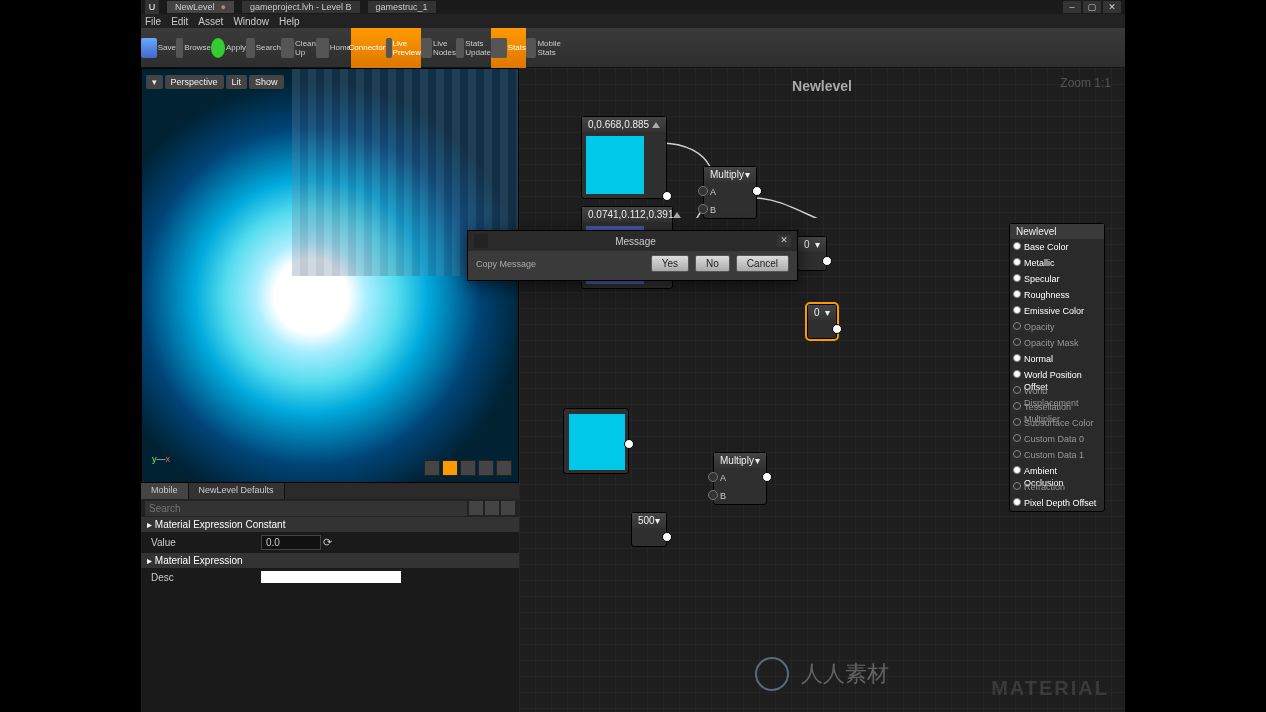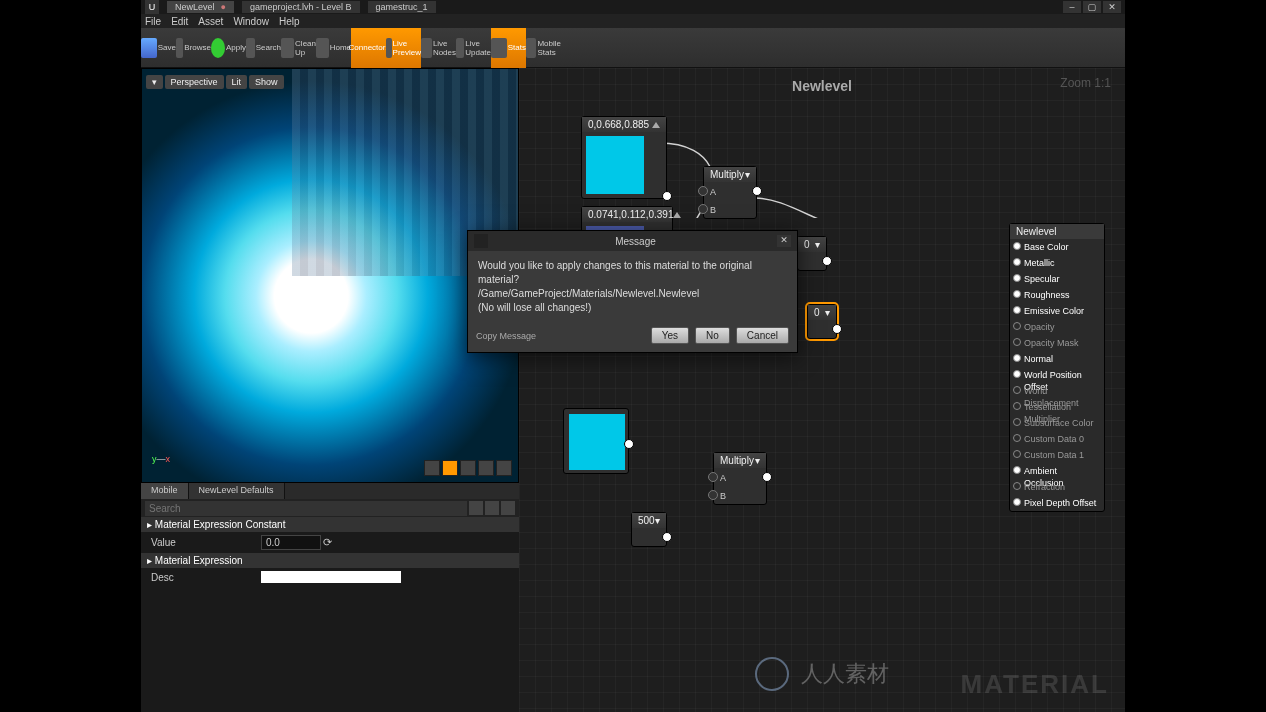--- a/index.html
+++ b/index.html
@@ -55,21 +55,21 @@
   .det-search .sicon { width: 14px; height: 14px; background: #444; margin-left: 2px; }
   .sect-hdr { background: #333; padding: 2px 6px; font-size: 10px; color: #fff; }
   .prop-row { display: flex; align-items: center; padding: 3px 10px; }
   .prop-row .lbl { width: 110px; font-size: 10px; color: #ccc; }
   .prop-row input { background: #111; border: 1px solid #444; color: #ccc; font-size: 10px; padding: 1px 4px; width: 60px; }
   .prop-row .txt { background: #fff; width: 140px; height: 12px; }
   
   
   .graph-title { position: absolute; top: 10px; width: 100%; text-align: center; font-size: 14px; color: #aaa; font-weight: bold; }
   .zoom { position: absolute; top: 8px; right: 14px; font-size: 12px; color: #555; }
-  .watermark { position: absolute; bottom: 12px; right: 16px; font-size: 26px; font-weight: bold; color: rgba(255,255,255,.12); letter-spacing: 2px; }
+  .watermark { position: absolute; bottom: 12px; right: 16px; font-size: 20px; font-weight: bold; color: rgba(255,255,255,.12); letter-spacing: 2px; }
   .watermark2 { position: absolute; bottom: 21px; left: 50%; transform: translateX(-50%); font-size: 22px; color: rgba(200,200,200,.4); display: flex; align-items: center; gap: 12px; }
   .watermark2 .circ { width: 34px; height: 34px; border: 2px solid rgba(150,180,220,.5); border-radius: 50%; }
   
   
   .grid { position: absolute; inset: 0; background-image: linear-gradient(rgba(255,255,255,.03) 1px, transparent 1px), linear-gradient(90deg, rgba(255,255,255,.03) 1px, transparent 1px); background-size: 16px 16px; }
   
   
   .node { position: absolute; background: #2f2f2f; border: 1px solid #000; border-radius: 3px; }
   .node-hdr { background: linear-gradient(#444,#333); padding: 2px 6px; font-size: 10px; color: #eee; display: flex; justify-content: space-between; align-items: center; }
   .node-hdr .tri { width: 0; height: 0; border-left: 4px solid transparent; border-right: 4px solid transparent; border-bottom: 6px solid #aaa; }
@@ -157,21 +157,21 @@
     <div class="tbtn active">
         <div class="ticon"></div>
         <span>Live Preview</span>
       </div>
     <div class="tbtn">
         <div class="ticon"></div>
         <span>Live Nodes</span>
       </div>
     <div class="tbtn">
         <div class="ticon"></div>
-        <span>Live Update</span>
+        <span>Stats Update</span>
       </div>
     <div class="tbtn active">
         <div class="ticon"></div>
         <span>Stats</span>
       </div>
     <div class="tbtn">
         <div class="ticon"></div>
         <span>Mobile Stats</span>
       </div>
   </div>
@@ -332,25 +332,20 @@
         </div>
     </div>
   </div>
 
   <div class="dialog">
     <div class="dlg-title">
       <span class="ue"></span>
       <span class="ttl">Message</span>
       <span class="x">✕</span>
     </div>
-    <div class="dlg-body">
-      <div>Would you like to apply changes to this material to the original material?</div>
-      <div>/Game/GameProject/Materials/Newlevel.Newlevel</div>
-      <div>(No will lose all changes!)</div>
-    </div>
     <div class="dlg-foot">
       <span class="copy">Copy Message</span>
       <button class="dlg-btn">Yes</button>
       <button class="dlg-btn">No</button>
       <button class="dlg-btn">Cancel</button>
     </div>
   </div>
 
 </div>
 

